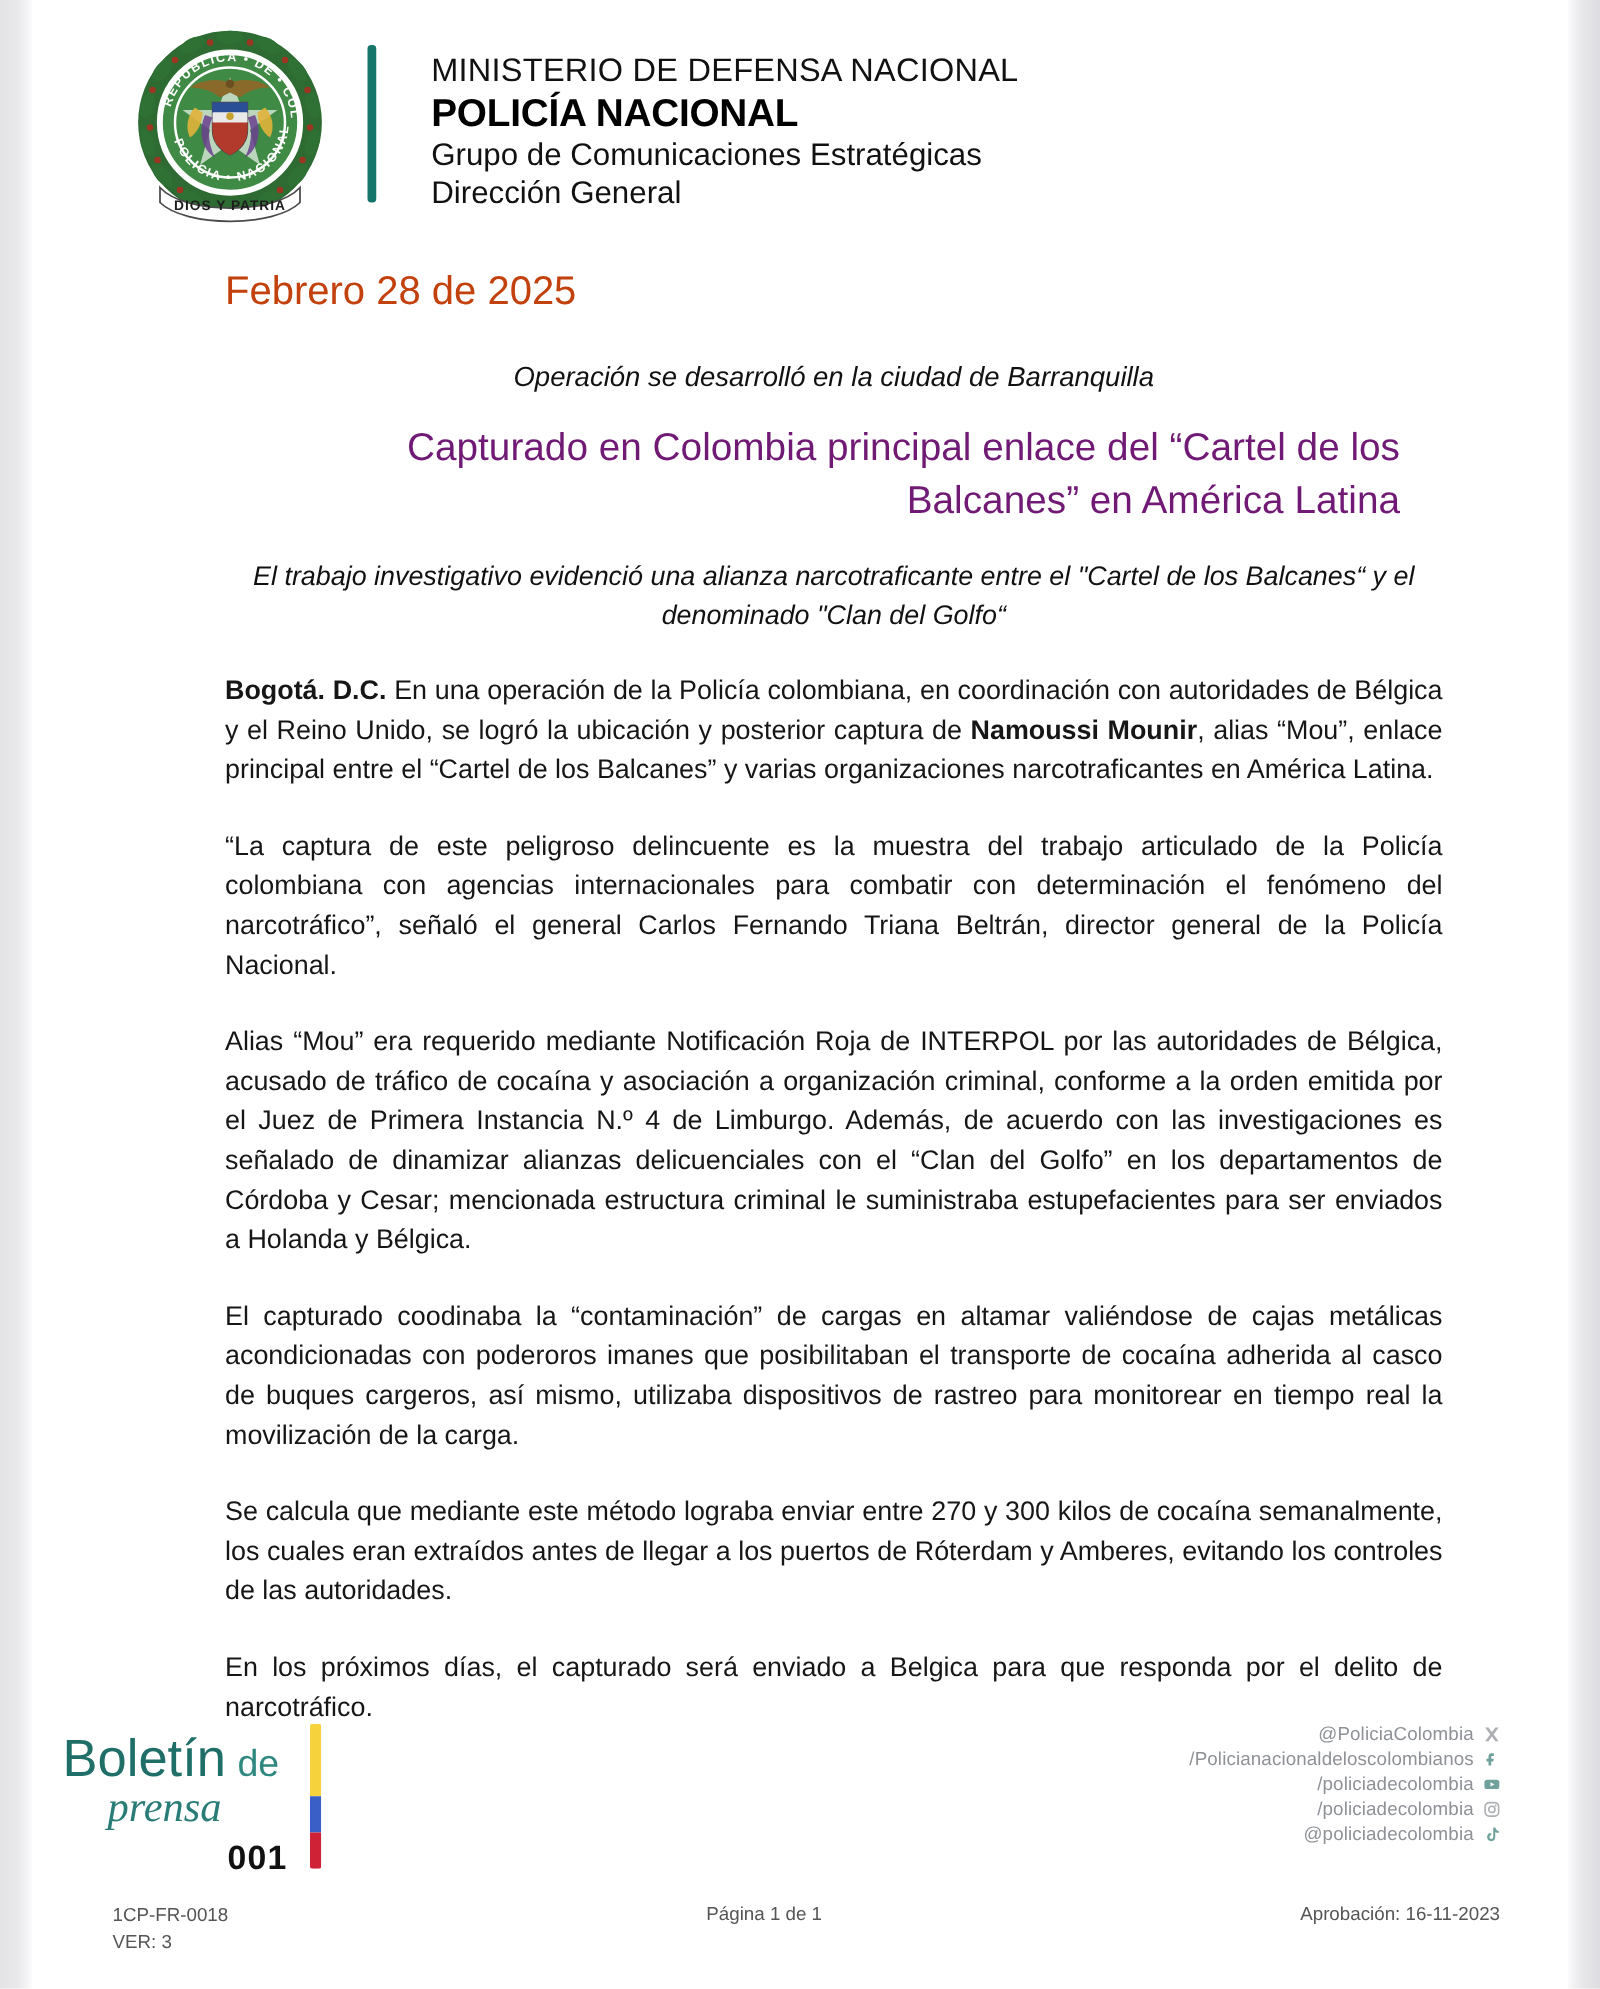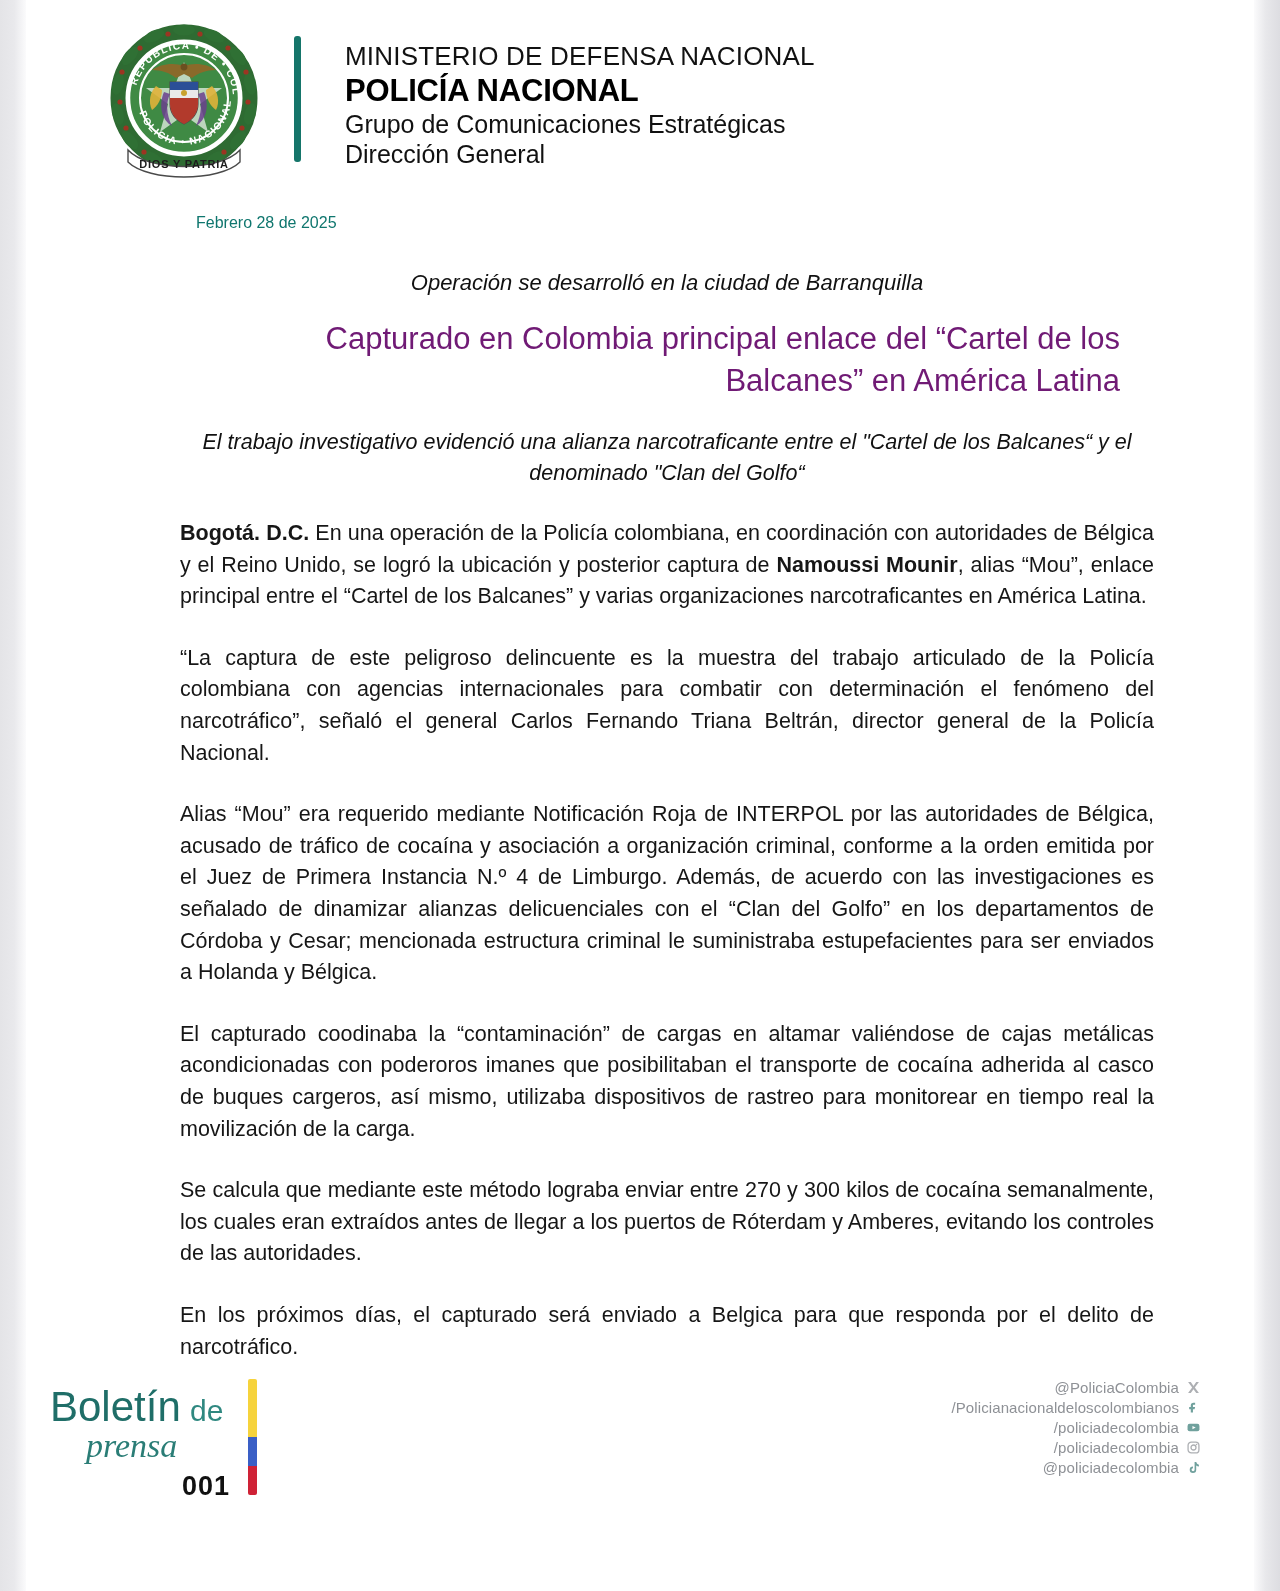--- a/index.html
+++ b/index.html
@@ -82,24 +82,23 @@
     font-size: 25px;
     color: #111;
     margin-top: 2px;
   }
 
   
   .content {
     padding: 0 100px 0 154px;
   }
   .doc-date {
-    font-size: 16px;
+    font-size: 32px;
     margin-top: 32px;
-    color: #0f766e;
-    margin-left: 16px;
+    color: #c2410c;
   }
   .kicker {
     font-size: 22px;
     font-style: italic;
     text-align: center;
     margin-top: 38px;
     color: #111;
   }
   .headline {
     font-size: 31px;
@@ -377,15 +376,23 @@
       <div class="social-row">
         <span class="social-handle">@policiadecolombia</span>
         <span class="social-icon">
           <svg viewBox="0 0 24 24">
               <path fill="#3a7d78" d="M14 2h3a6 6 0 0 0 5 5v3a9 9 0 0 1-5-1.6V16a6 6 0 1 1-6-6v3.2A2.8 2.8 0 1 0 14 16z"></path>
             </svg>
         </span>
       </div>
     </div>
 
+    <div class="doc-footer">
+      <div class="df-left">
+        <div>1CP-FR-0018</div>
+        <div>VER: 3</div>
+      </div>
+      <div class="df-center">Página 1 de 1</div>
+      <div class="df-right">Aprobación: 16-11-2023</div>
+    </div>
   </div>
 
 </div>
 
 </body></html>

